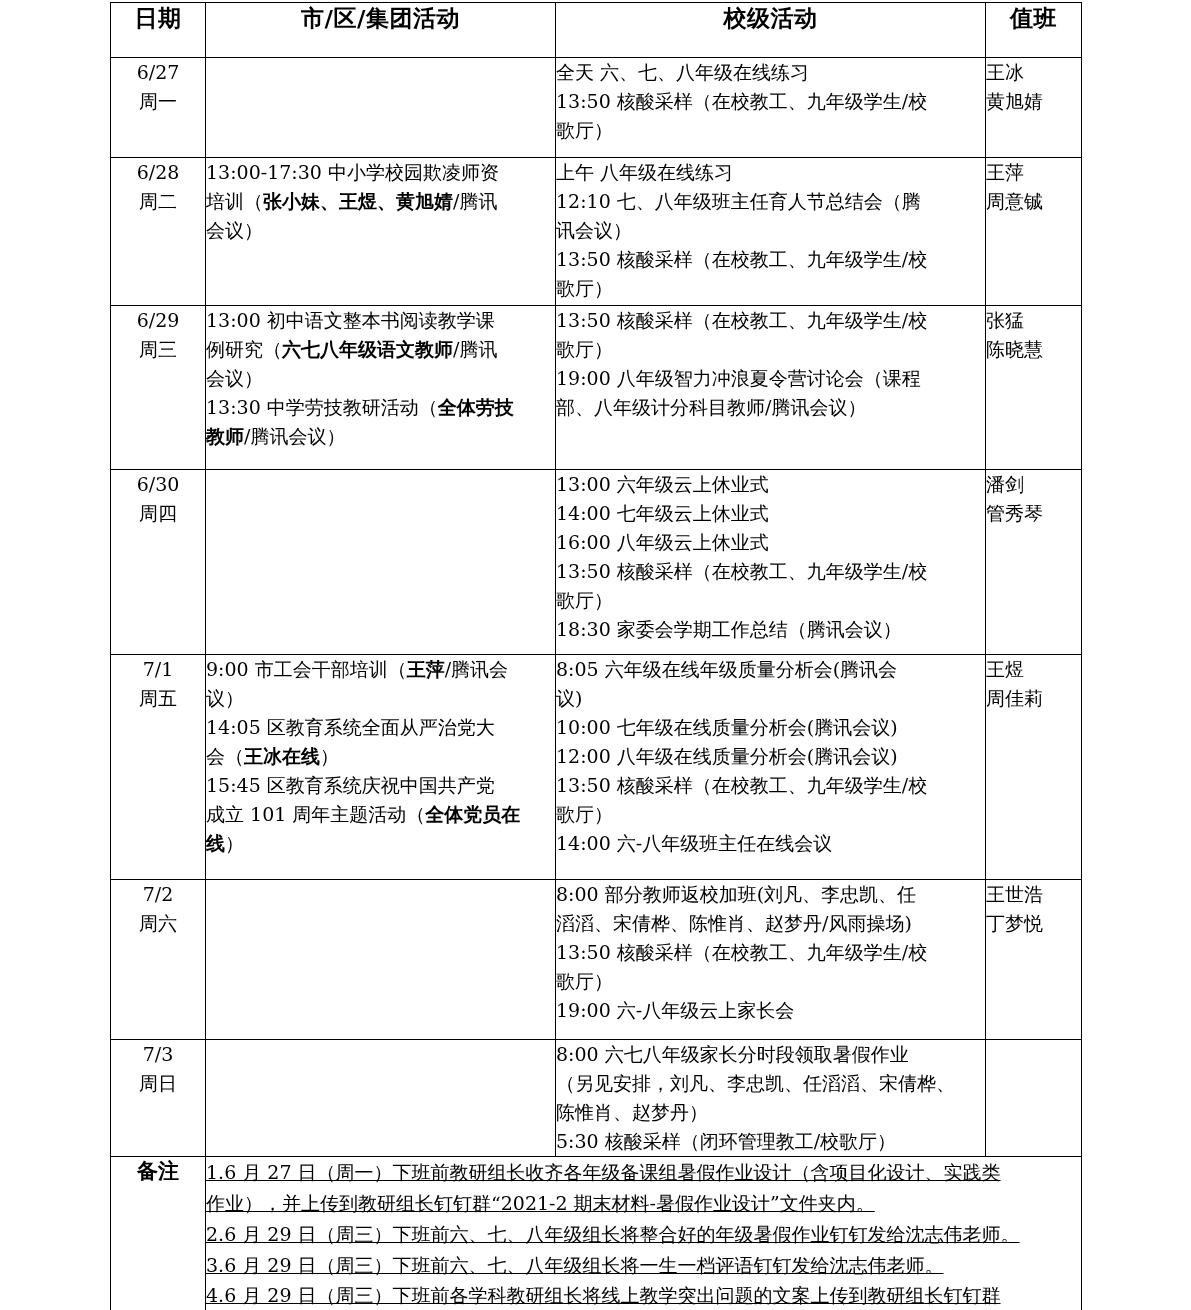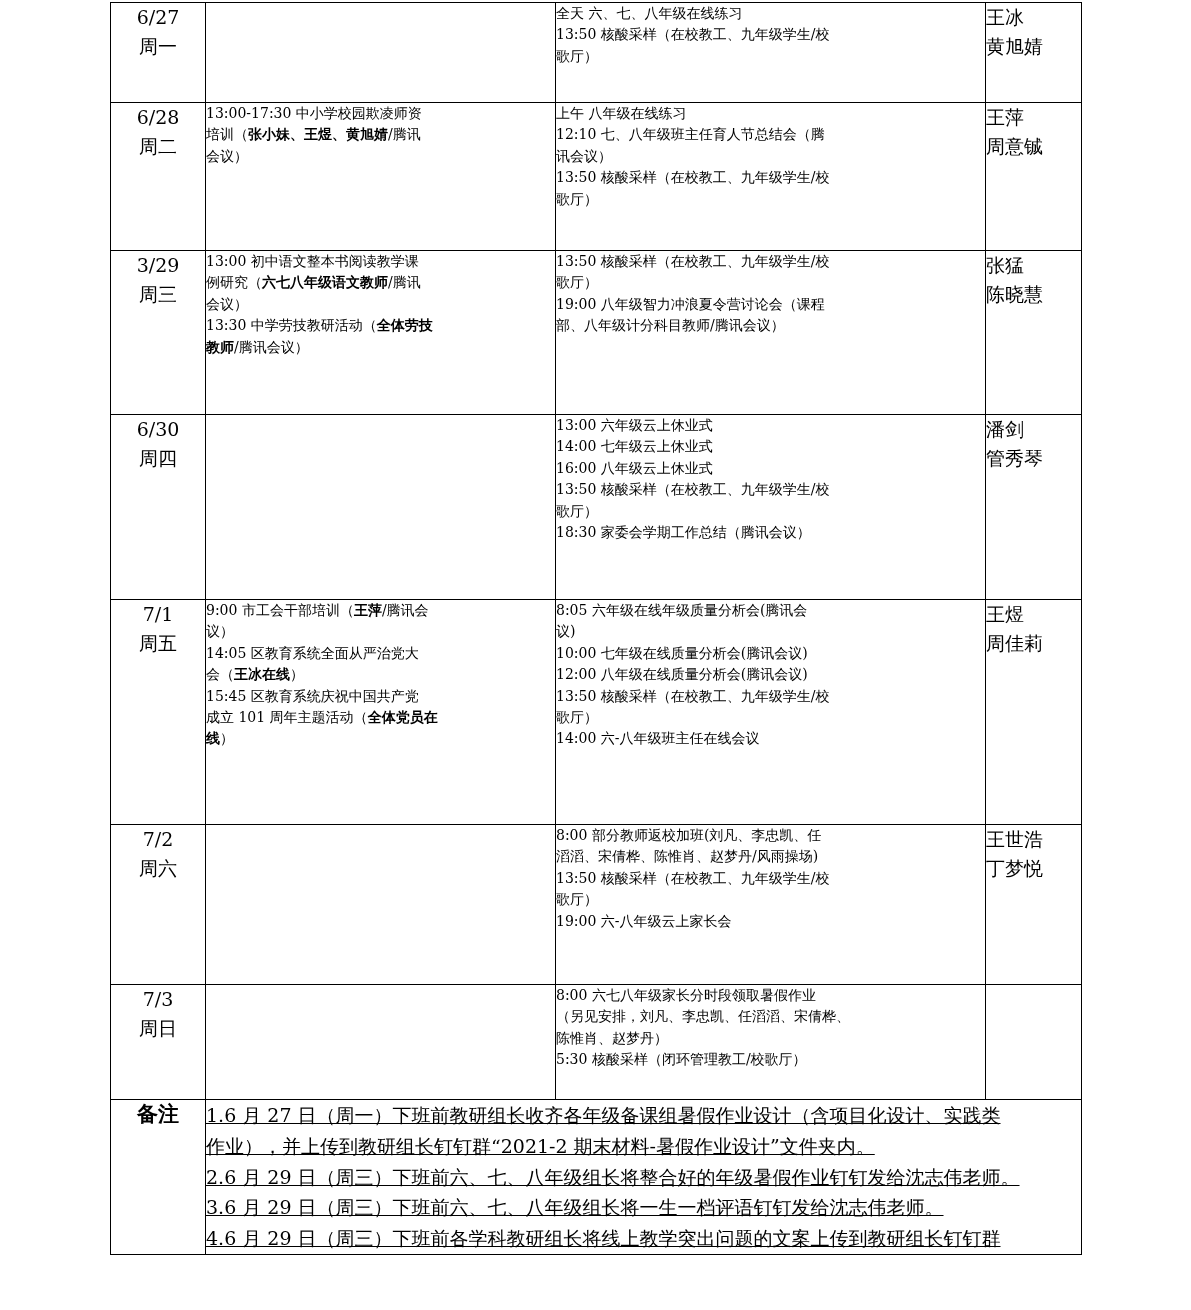--- a/index.html
+++ b/index.html
@@ -69,21 +69,21 @@
     vertical-align: middle;
     font-size: 19px;
     line-height: 1.5;
     padding: 4px 2px;
   }
   td.duty-cell span { display: block; }
 
   
   td.act-cell {
     padding: 6px 8px 6px 9px;
-    font-size: 14px;
+    font-size: 19px;
     line-height: 1.53;
     vertical-align: top;
   }
   td.act-cell .line {
     display: block;
     text-indent: 0;
   }
   td.act-cell b { font-weight: bold; }
 
   
@@ -107,20 +107,26 @@
 
 <div class="page">
   <table class="schedule">
     <colgroup>
       <col class="c-date">
         <col class="c-dist">
         <col class="c-school">
         <col class="c-duty">
     </colgroup>
     <tbody id="tbody">
+        <tr class="hdr">
+          <td class="h-date">日期</td>
+          <td class="h-dist">市/区/集团活动</td>
+          <td class="h-school">校级活动</td>
+          <td class="h-duty">值班</td>
+        </tr>
         <tr style="height: 100px;">
           <td class="date-cell">
             <span class="d-md">6/27</span>
             <span class="d-wd">周一</span>
           </td>
           <td class="act-cell"></td>
           <td class="act-cell">
             <span class="line">全天  六、七、八年级在线练习</span>
             <span class="line">13:50  核酸采样（在校教工、九年级学生/校</span>
             <span class="line">歌厅）</span>
@@ -147,21 +153,21 @@
             <span class="line">13:50  核酸采样（在校教工、九年级学生/校</span>
             <span class="line">歌厅）</span>
           </td>
           <td class="duty-cell">
             <span>王萍</span>
             <span>周意铖</span>
           </td>
         </tr>
         <tr style="height: 164px;">
           <td class="date-cell">
-            <span class="d-md">3/29</span>
+            <span class="d-md">6/29</span>
             <span class="d-wd">周三</span>
           </td>
           <td class="act-cell">
             <span class="line">13:00  初中语文整本书阅读教学课</span>
             <span class="line">例研究（<b>六七八年级语文教师</b>/腾讯</span>
             <span class="line">会议）</span>
             <span class="line">13:30  中学劳技教研活动（<b>全体劳技</b></span>
             <span class="line"><b>教师</b>/腾讯会议）</span>
           </td>
           <td class="act-cell">

